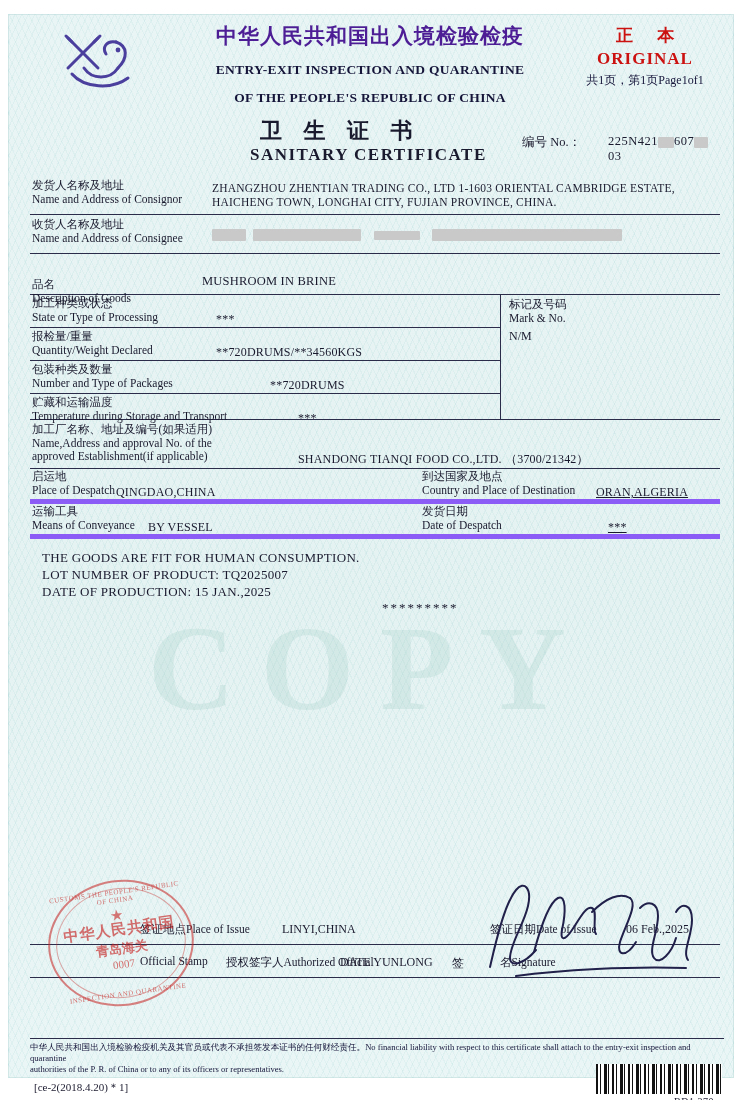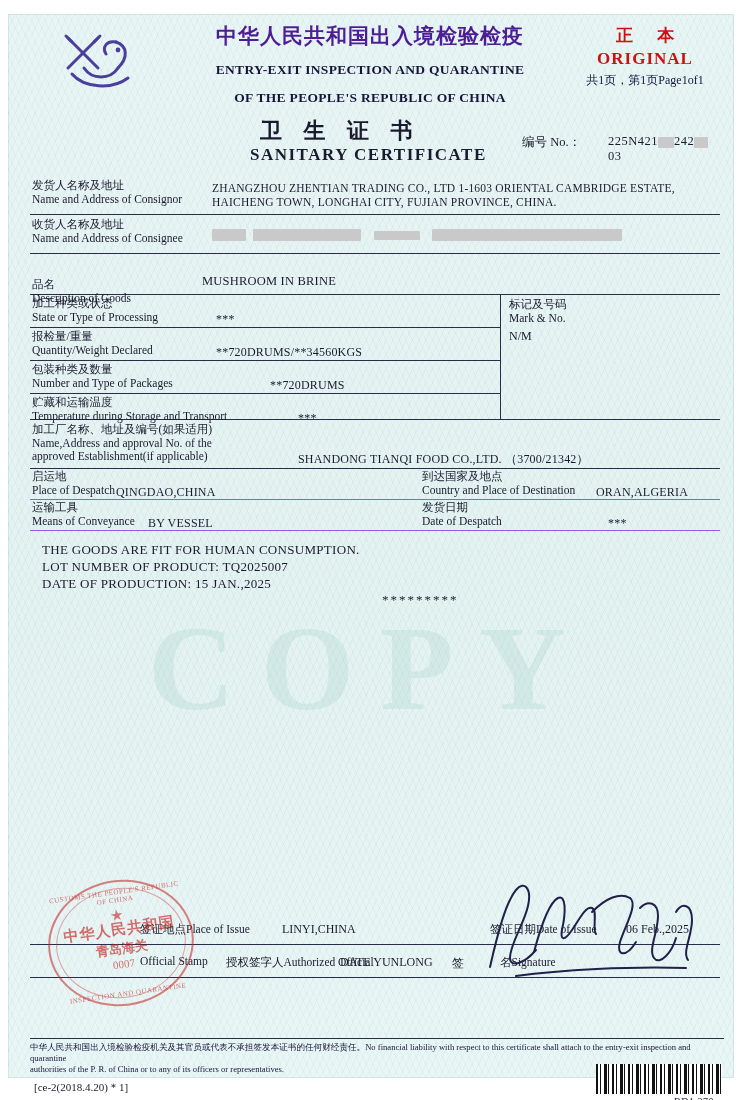--- a/index.html
+++ b/index.html
@@ -215,25 +215,25 @@
   .sub-row .lbl { position: absolute; left: 2px; top: 2px; }
   .sub-row .val { position: absolute; top: 17px; }
   .v-proc { left: 186px; }
   .v-qty  { left: 186px; }
   .v-pkg  { left: 240px; }
   .v-temp { left: 268px; }
   .r-estab { height: 48px; }
   .r-estab .lbl { position: absolute; left: 2px; top: 3px; }
   .r-estab .val { position: absolute; left: 268px; top: 31px; }
   
-  .r-two { height: 30px; position: relative; border-bottom: 1px solid #8b5cf6; }
+  .r-two { height: 30px; position: relative; border-bottom: 5px solid #8b5cf6; }
   .r-two .lblA { position: absolute; left: 2px; top: 1px; }
   .r-two .valA { position: absolute; top: 16px; }
   .r-two .lblB { position: absolute; left: 392px; top: 1px; }
-  .r-two .valB { position: absolute; top: 16px; }
+  .r-two .valB { position: absolute; top: 16px; text-decoration: underline; }
   .v-desp { left: 86px; }
   .v-dest { left: 566px; }
   .v-conv { left: 118px; }
   .v-ddate { left: 578px; }
   
   .decl {
     position: relative;
     margin-top: 10px;
     font-size: 13px;
     line-height: 17px;
@@ -425,21 +425,21 @@
         <div class="orig-en">ORIGINAL</div>
         <div class="pages">共1页，第1页Page1of1</div>
       </div>
     </div>
 
     <div class="subtitle-row">
       <div class="s-cn">卫 生 证 书</div>
       <div class="s-en">SANITARY CERTIFICATE</div>
       <div class="num-label">编号 No.：</div>
       <div class="num-value">
-        <span>225N421</span><span class="redact" style="width:16px;height:11px;"></span><span>242</span><span class="redact" style="width:14px;height:11px;"></span><span>03</span>
+        <span>225N421</span><span class="redact" style="width:16px;height:11px;"></span><span>607</span><span class="redact" style="width:14px;height:11px;"></span><span>03</span>
       </div>
     </div>
 
     <div class="fields">
 
       <div class="row r-consignor">
         <div class="lbl">
           <span class="cn">发货人名称及地址</span>
           <span class="en">Name and Address of Consignor</span>
         </div>

